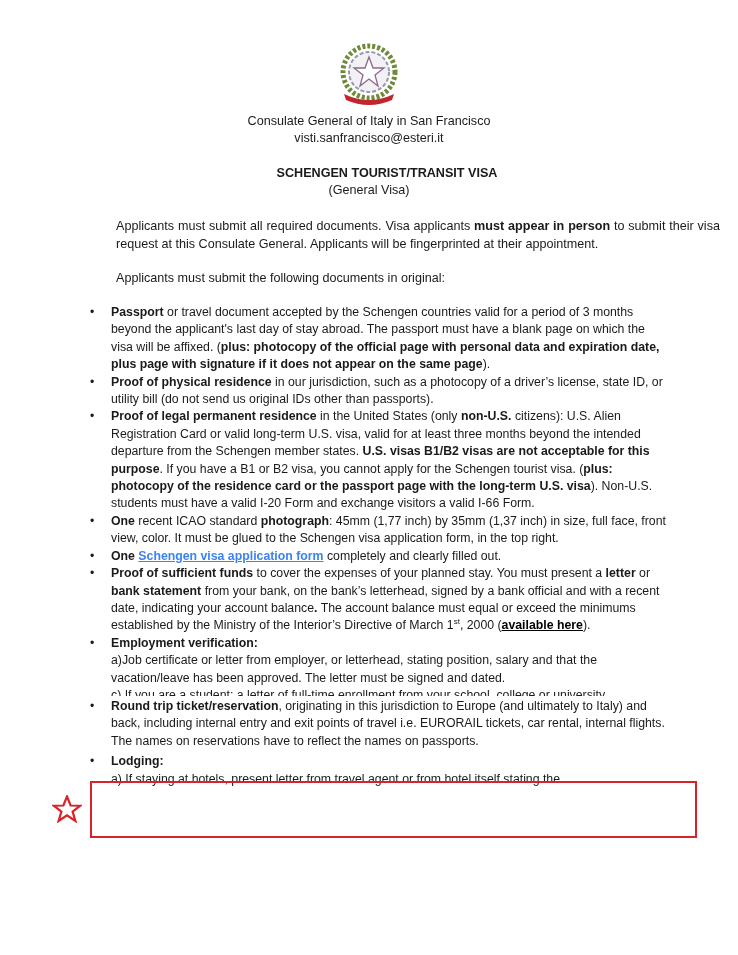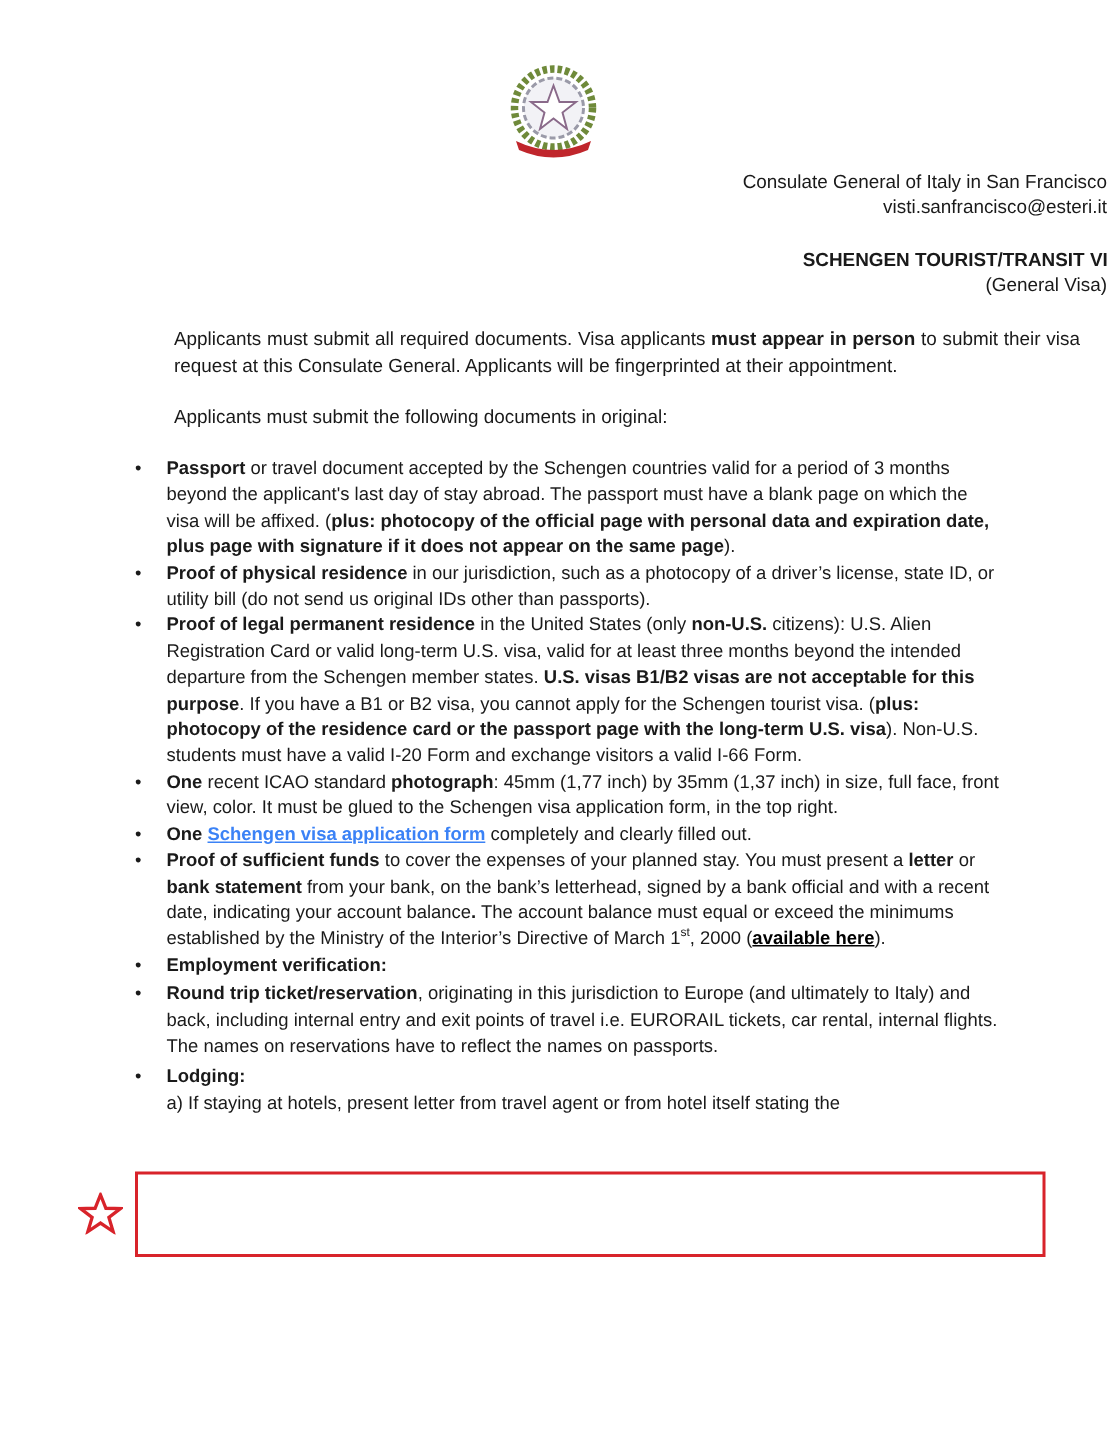--- a/index.html
+++ b/index.html
@@ -1,21 +1,21 @@
 <!DOCTYPE html>
 <html><head>
 <meta charset="utf-8">
 <style>
   html, body { margin: 0; padding: 0; background: #ffffff; }
   body {
     width: 738px; height: 955px; position: relative; overflow: hidden;
     font-family: "Liberation Sans", sans-serif; color: #1a1a1a;
   }
   .emblem { position: absolute; left: 336px; top: 42px; width: 66px; height: 66px; }
-  .center { position: absolute; left: 0; width: 738px; text-align: right; font-size: 12.6px; line-height: 17px; }
+  .center { position: absolute; left: 0; width: 738px; text-align: center; font-size: 12.6px; line-height: 17px; }
   .hdr1 { top: 113px; }
   .hdr2 { top: 130px; }
   .title { top: 165px; font-weight: bold; padding-left: 18px; }
   .subtitle { top: 182px; }
   .para {
     position: absolute; left: 68px; width: 604px; font-size: 12.6px; line-height: 18px;
     text-align: justify;
     margin-left: 48px;
   }
   .p1 { top: 217px; }
@@ -77,20 +77,22 @@
     <span class="bullet">•</span>
     <b>One</b> <a class="link-blue" href="#">Schengen visa application form</a><span> completely and clearly filled out.</span>
   </li>
   <li>
     <span class="bullet">•</span>
     <b>Proof of sufficient funds</b><span> to cover the expenses of your planned stay. You must present a </span><b>letter</b><span> or </span><b>bank statement</b><span> from your bank, on the bank’s letterhead, signed by a bank official and with a recent date, indicating your account balance</span><b>.</b><span> The account balance must equal or exceed the minimums established by the Ministry of the Interior’s Directive of March 1</span><sup>st</sup><span>, 2000 (</span><a class="link-purple" href="#">available here</a><span>).</span>
   </li>
   <li>
     <span class="bullet">•</span>
     <b>Employment verification:</b>
+    <span class="sub">a)Job certificate or letter from employer, or letterhead, stating position, salary and that the vacation/leave has been approved. The letter must be signed and dated.</span>
+    <span class="sub cutline">c) If you are a student: a letter of full-time enrollment from your school, college or university</span>
   </li>
   <li style="margin-top:2px;">
     <span class="bullet">•</span>
     <b>Round trip ticket/reservation</b><span>, originating in this jurisdiction to Europe (and ultimately to Italy) and back, including internal entry and exit points of travel i.e. EURORAIL tickets, car rental, internal flights. The names on reservations have to reflect the names on passports.</span>
   </li>
   <li style="margin-top:3px;">
     <span class="bullet">•</span>
     <b>Lodging:</b>
     <span class="sub">a) If staying at hotels, present letter from travel agent or from hotel itself stating the</span>
   </li>

